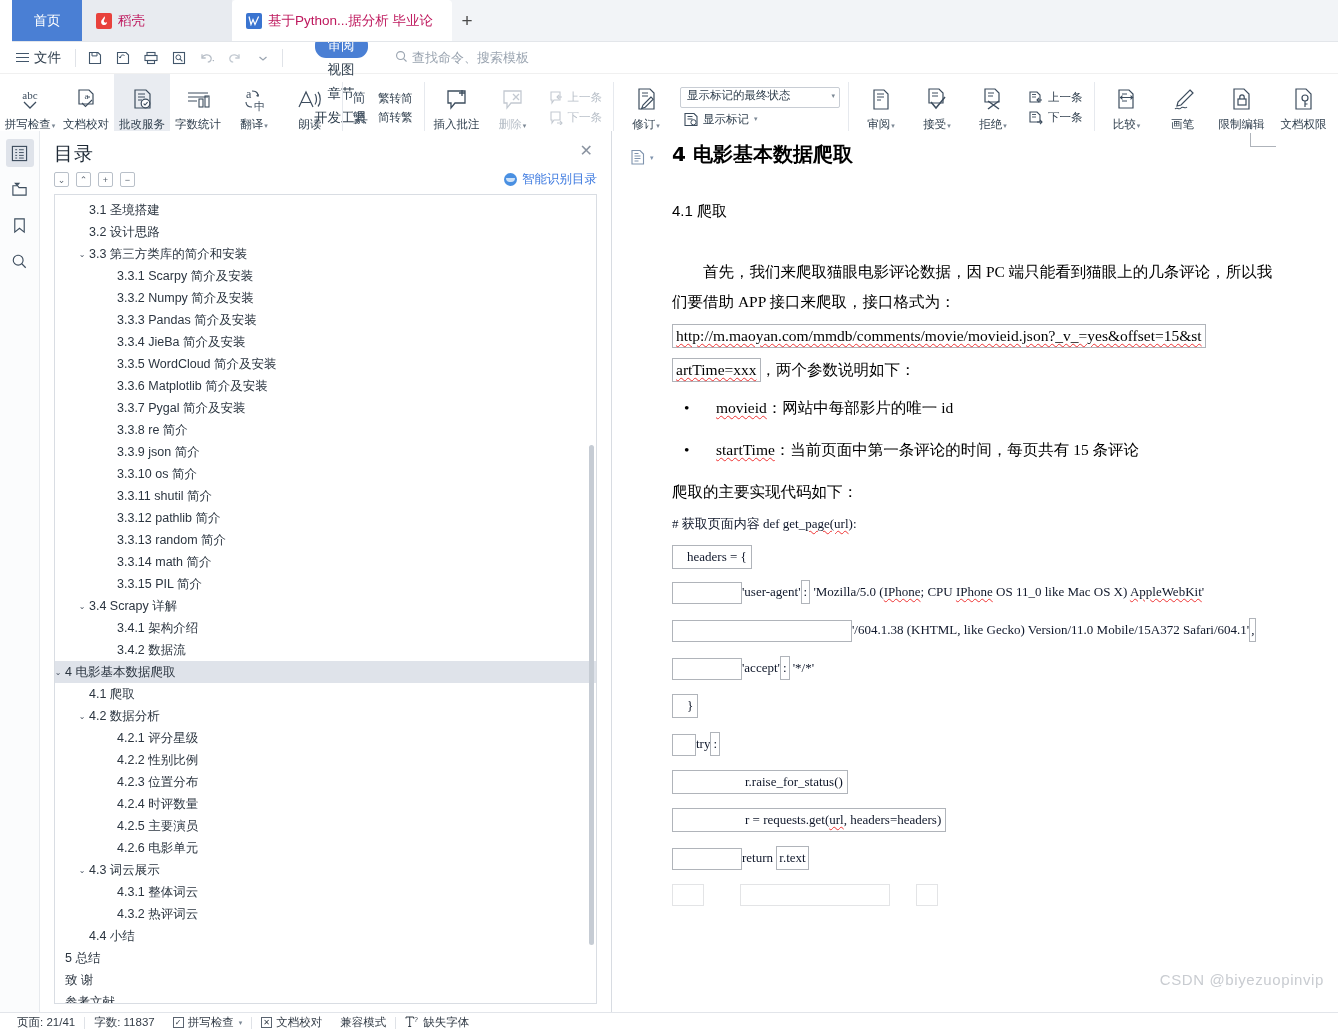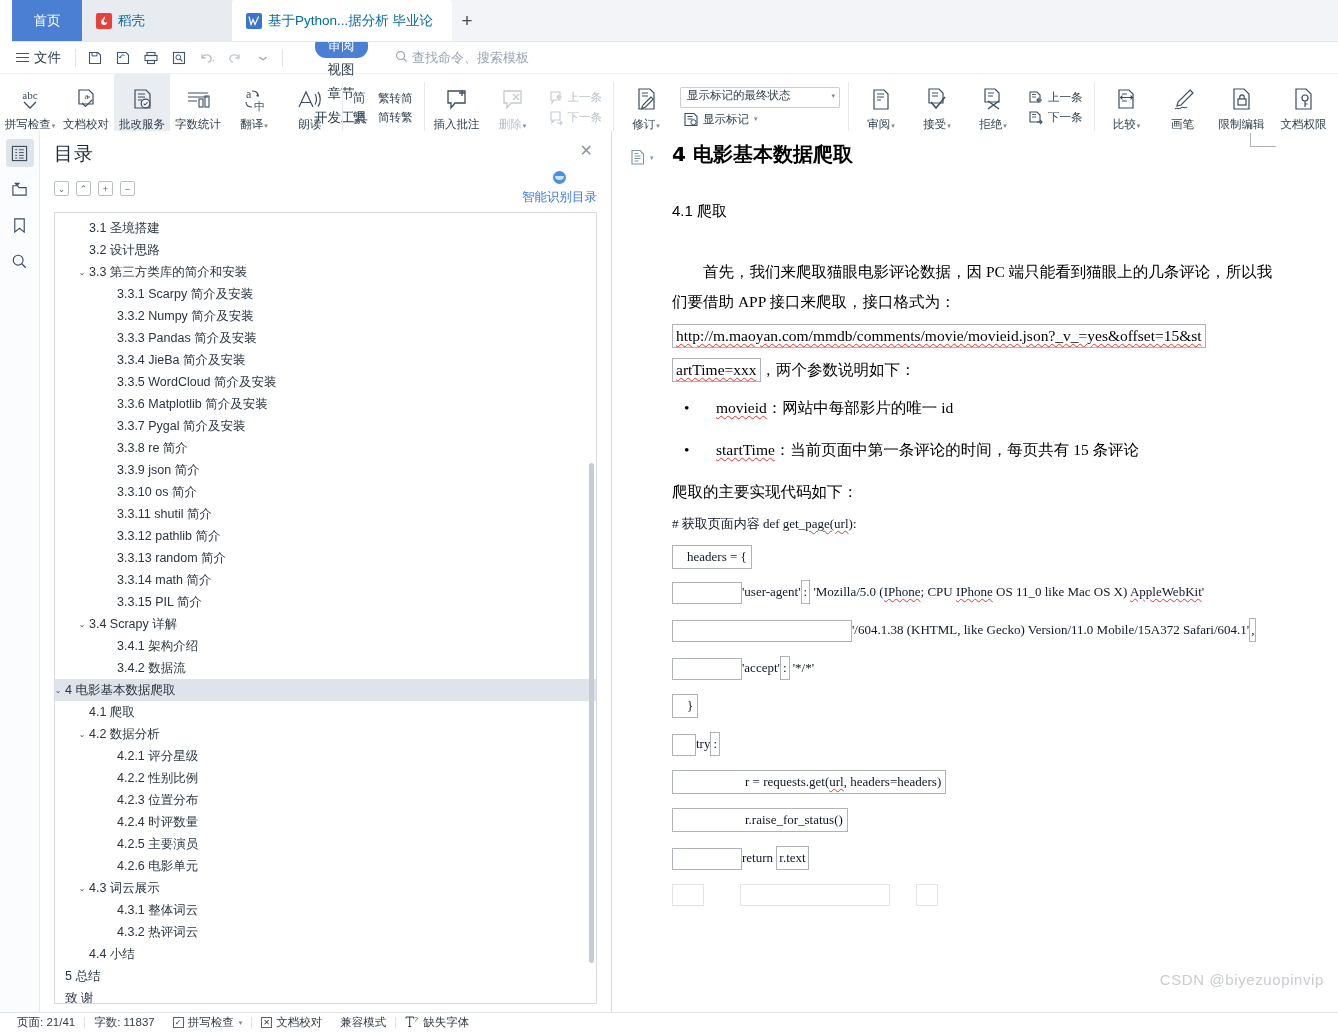--- a/index.html
+++ b/index.html
@@ -13,21 +13,21 @@
   }
   #app { position: relative; width: 1338px; height: 1032px; }
 
   
   .tabbar {
     height: 42px; background: #f2f4f7; display: flex; align-items: stretch;
     border-bottom: 1px solid #e3e6ea; position: relative; margin-left: 12px;
   }
   .tab {
     display: flex; align-items: center; gap: 6px;
-    padding: 0 14px; font-size: 13.5px; color: #0369a1;
+    padding: 0 14px; font-size: 13.5px; color: #be185d;
     cursor: default; position: relative;
   }
   .tab.home {
     background: #4a7fd4; color: #fff; width: 70px; justify-content: center;
     font-size: 14px;
   }
   .tab.doc-tab {
     background: #e8ebf0; min-width: 150px;
   }
   .tab.active-doc {
@@ -133,21 +133,21 @@
   .toc-tools {
     display: flex; align-items: center; justify-content: space-between;
     padding: 4px 14px 6px 14px;
   }
   .toc-tools-left { display: flex; gap: 7px; }
   .sq {
     width: 15px; height: 15px; border: 1px solid #b9c0c9; border-radius: 2px;
     display: flex; align-items: center; justify-content: center;
     font-size: 9px; color: #5a6470; cursor: pointer; background: #fff;
   }
-  .smart-toc { display: flex; align-items: center; gap: 5px; color: #3d7ae0; font-size: 12.5px; cursor: pointer; flex-direction: column; }
+  .smart-toc { display: flex; align-items: center; gap: 5px; color: #3d7ae0; font-size: 12.5px; cursor: pointer; }
   .smart-dot {
     width: 13px; height: 13px; border-radius: 50%;
     background: #4a90e2; position: relative; flex: none;
   }
   .smart-dot::before {
     content: ""; position: absolute; left: 2px; top: 5px; width: 9px; height: 4px;
     border-radius: 0 0 6px 6px; background: #cfe2f8;
   }
   .toc-box {
     margin: 0 14px 8px 14px; flex: 1; border: 1px solid #d9dde3;
@@ -866,24 +866,24 @@
           <div class="codeline" style="margin-top:14px">
             <span class="ind" style="width:70px"></span><span>'accept'<span class="cbox" style="padding:0 2px">:</span> '*/*'</span>
           </div>
           <div class="codeline" style="margin-top:14px">
             <span class="cbox" style="padding-left:14px">}</span>
           </div>
           <div class="codeline" style="margin-top:14px">
             <span class="ind" style="width:24px"></span><span>try<span class="cbox" style="padding:0 2px">:</span></span>
           </div>
           <div class="codeline" style="margin-top:14px">
+            <span class="cbox" style="padding-left:72px">r.raise_for_status()</span>
+          </div>
+          <div class="codeline" style="margin-top:14px">
             <span class="cbox" style="padding-left:72px">r = requests.get(<span class="wavy">url</span>, headers=headers)</span>
-          </div>
-          <div class="codeline" style="margin-top:14px">
-            <span class="cbox" style="padding-left:72px">r.raise_for_status()</span>
           </div>
           <div class="codeline" style="margin-top:14px">
             <span class="ind" style="width:70px"></span><span>return <span class="cbox" style="padding:0 2px">r.text</span></span>
           </div>
           <div class="codeline" style="margin-top:14px;opacity:.35">
             <span class="ind" style="width:32px"></span><span class="ind" style="width:150px;margin-left:36px"></span><span class="ind" style="width:22px;margin-left:26px"></span>
           </div>
         </div>
       </div>
       <div class="watermark">CSDN @biyezuopinvip</div>

